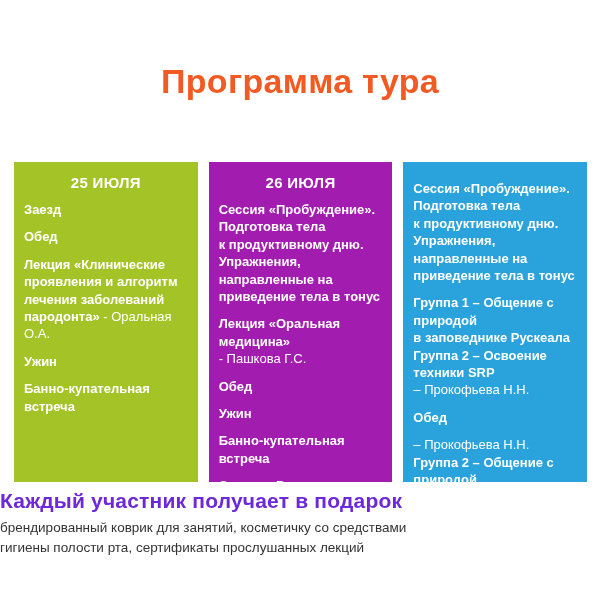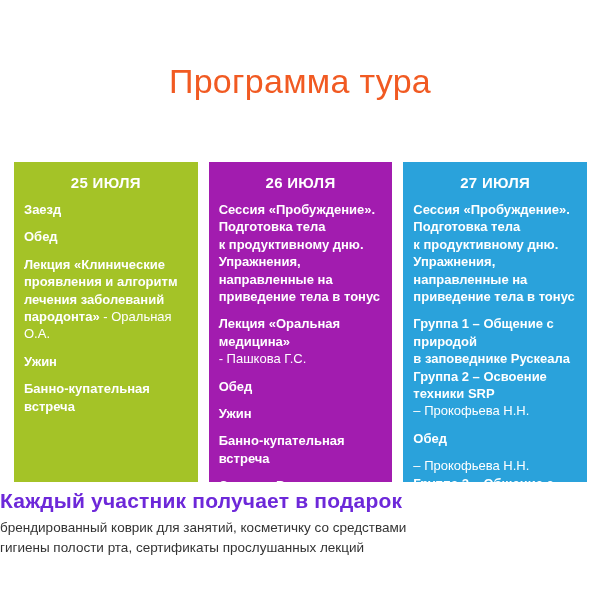--- a/index.html
+++ b/index.html
@@ -2,21 +2,21 @@
 <html><head>
 <meta charset="utf-8">
 <style>
   html,body{margin:0;padding:0;}
   body{
     width:600px;height:600px;position:relative;background:#ffffff;
     font-family:"Liberation Sans",sans-serif;overflow:hidden;
   }
   .page-title{
     position:absolute;top:63px;left:0;width:600px;text-align:center;
-    font-size:34px;font-weight:400;letter-spacing:0.3px;color:#f15a22;line-height:1.1;
+    font-size:34px;font-weight:700;letter-spacing:0.3px;color:#f15a22;line-height:1.1;
   }
   .cols{
     position:absolute;top:162px;left:14px;width:573px;height:320px;
     display:flex;gap:11px;
   }
   .col{
     flex:1 1 0;color:#ffffff;padding:8px 10px 10px;box-sizing:border-box;
   }
   .col-green{background:#a4c327;}
   .col-orange{background:#a21caf;}
@@ -61,21 +61,20 @@
 к продуктивному дню. Упражнения, направленные на приведение тела в тонус</span></div>
         <div class="item"><span class="strong">Лекция «Оральная медицина»
 </span><span class="light">- Пашкова Г.С.</span></div>
         <div class="item"><span class="strong">Обед</span></div>
         <div class="item"><span class="strong">Ужин</span></div>
         <div class="item"><span class="strong">Банно-купательная встреча</span></div>
         <div class="item"><span class="strong">Сессия «Растяни удовольствие». Подготовка тела ко сну. Упражнения на улучшение эластичности, расслабление связок и мышц</span></div>
       </div>
   </div>
   <div class="col col-blue">
-    <div class="col-date">27 ИЮЛЯ</div>
     <div class="col-items">
         <div class="item"><span class="strong">Сессия «Пробуждение». Подготовка тела
 к продуктивному дню. Упражнения, направленные на приведение тела в тонус</span></div>
         <div class="item"><span class="strong">Группа 1 – Общение с природой
  в заповеднике Рускеала
 Группа 2 – Освоение техники SRP
 </span><span class="light">– Прокофьева Н.Н.</span></div>
         <div class="item"><span class="strong">Обед</span></div>
         <div class="item"><span class="light">– Прокофьева Н.Н.
 </span><span class="strong">Группа 2 – Общение с природой

